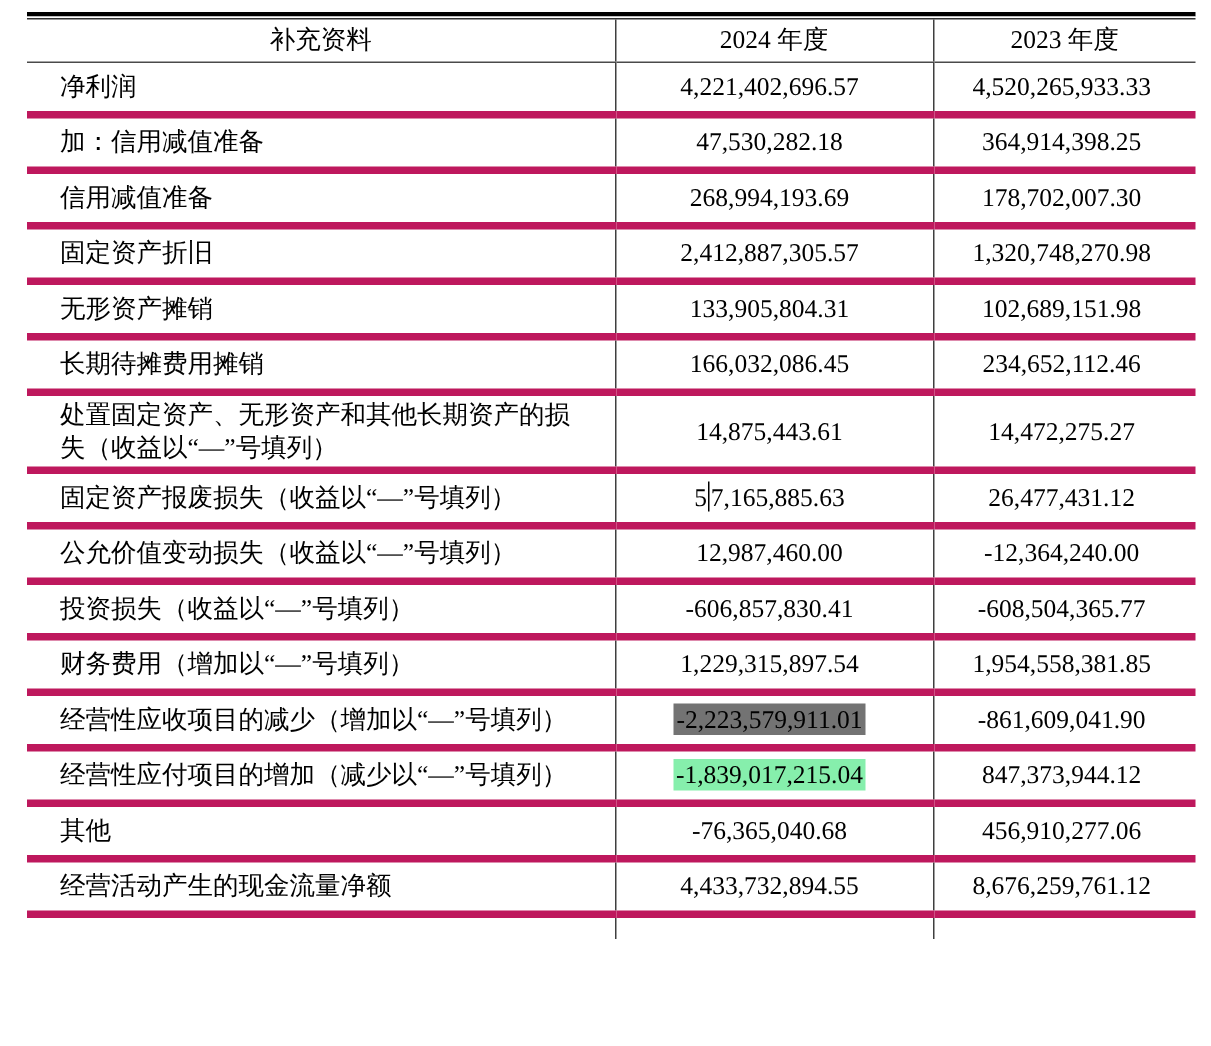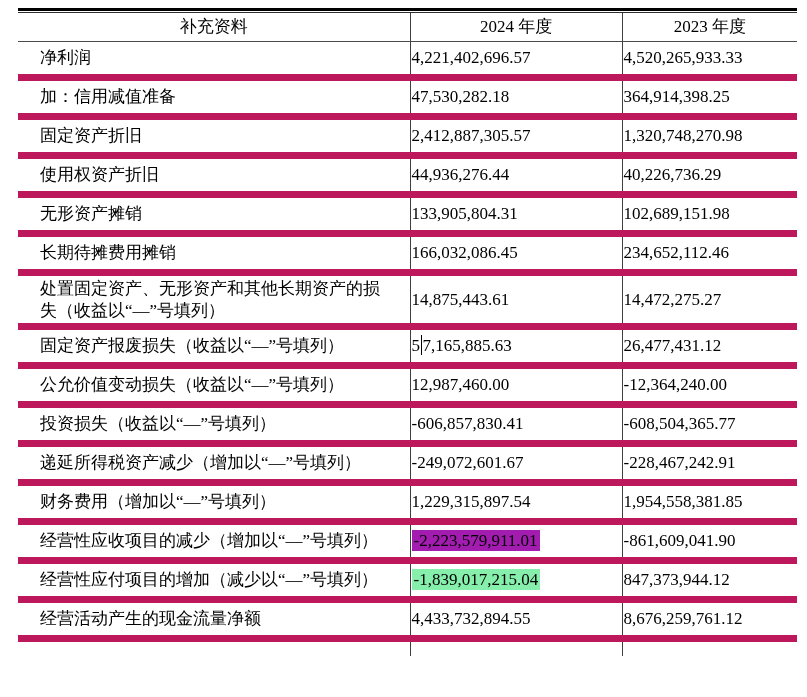--- a/index.html
+++ b/index.html
@@ -15,25 +15,25 @@
   table{
     border-collapse:collapse;width:779px;table-layout:fixed;
     font-size:17px;line-height:1.25;
   }
   col.w1{width:392px;} col.w2{width:212px;} col.w3{width:175px;}
   th{
     font-weight:normal;height:28px;text-align:center;
     border-bottom:1px solid #4a4a4a;padding:0;
   }
   td{
-    border-bottom:7px solid #be185d;height:32px;padding-top:0;padding-bottom:0;
+    border-bottom:5px solid #be185d;height:32px;padding-top:0;padding-bottom:0;
   }
   tr.tall td{height:47px;}
   .c1{padding-left:22px;padding-right:26px;text-align:left;}
-  .c2,.c3{text-align:left;}
+  .c2,.c3{text-align:center;}
   .vline{border-left:1px solid #3f3f3f;}
   .c2{padding-right:7px;}
   .c3{padding-right:5px;}
   .hl{background:#ffff00;padding:1px 2px;}
   .caret{
     display:inline-block;width:1.5px;height:20px;background:#000;
     vertical-align:-4px;margin:0 0.5px;
   }
   tr.partial td{border-bottom:none;height:14px;}
 </style>
@@ -62,28 +62,28 @@
           <td class="c1">净利润</td>
           <td class="c2 vline">4,221,402,696.57</td>
           <td class="c3 vline">4,520,265,933.33</td>
         </tr>
         <tr>
           <td class="c1">加：信用减值准备</td>
           <td class="c2 vline">47,530,282.18</td>
           <td class="c3 vline">364,914,398.25</td>
         </tr>
         <tr>
+          <td class="c1">信用减值准备</td>
+          <td class="c2 vline">268,994,193.69</td>
+          <td class="c3 vline">178,702,007.30</td>
+        </tr>
+        <tr>
           <td class="c1">固定资产折旧</td>
           <td class="c2 vline">2,412,887,305.57</td>
           <td class="c3 vline">1,320,748,270.98</td>
-        </tr>
-        <tr>
-          <td class="c1">使用权资产折旧</td>
-          <td class="c2 vline">44,936,276.44</td>
-          <td class="c3 vline">40,226,736.29</td>
         </tr>
         <tr>
           <td class="c1">无形资产摊销</td>
           <td class="c2 vline">133,905,804.31</td>
           <td class="c3 vline">102,689,151.98</td>
         </tr>
         <tr>
           <td class="c1">长期待摊费用摊销</td>
           <td class="c2 vline">166,032,086.45</td>
           <td class="c3 vline">234,652,112.46</td>
@@ -102,38 +102,38 @@
           <td class="c1">公允价值变动损失（收益以“—”号填列）</td>
           <td class="c2 vline">12,987,460.00</td>
           <td class="c3 vline">-12,364,240.00</td>
         </tr>
         <tr>
           <td class="c1">投资损失（收益以“—”号填列）</td>
           <td class="c2 vline">-606,857,830.41</td>
           <td class="c3 vline">-608,504,365.77</td>
         </tr>
         <tr>
-          <td class="c1">递延所得税资产减少（增加以“—”号填列）</td>
-          <td class="c2 vline">-249,072,601.67</td>
-          <td class="c3 vline">-228,467,242.91</td>
-        </tr>
-        <tr>
           <td class="c1">财务费用（增加以“—”号填列）</td>
           <td class="c2 vline">1,229,315,897.54</td>
           <td class="c3 vline">1,954,558,381.85</td>
         </tr>
         <tr>
           <td class="c1">经营性应收项目的减少（增加以“—”号填列）</td>
-          <td class="c2 vline"><span class="hl" style="background: #a21caf;">-2,223,579,911.01</span></td>
+          <td class="c2 vline"><span class="hl" style="background: #737373;">-2,223,579,911.01</span></td>
           <td class="c3 vline">-861,609,041.90</td>
         </tr>
         <tr>
           <td class="c1">经营性应付项目的增加（减少以“—”号填列）</td>
           <td class="c2 vline"><span class="hl" style="background: #86efac;">-1,839,017,215.04</span></td>
           <td class="c3 vline">847,373,944.12</td>
+        </tr>
+        <tr>
+          <td class="c1">其他</td>
+          <td class="c2 vline">-76,365,040.68</td>
+          <td class="c3 vline">456,910,277.06</td>
         </tr>
         <tr>
           <td class="c1">经营活动产生的现金流量净额</td>
           <td class="c2 vline">4,433,732,894.55</td>
           <td class="c3 vline">8,676,259,761.12</td>
         </tr>
         <tr class="partial">
           <td class="c1"></td>
           <td class="c2 vline"></td>
           <td class="c3 vline"></td>

